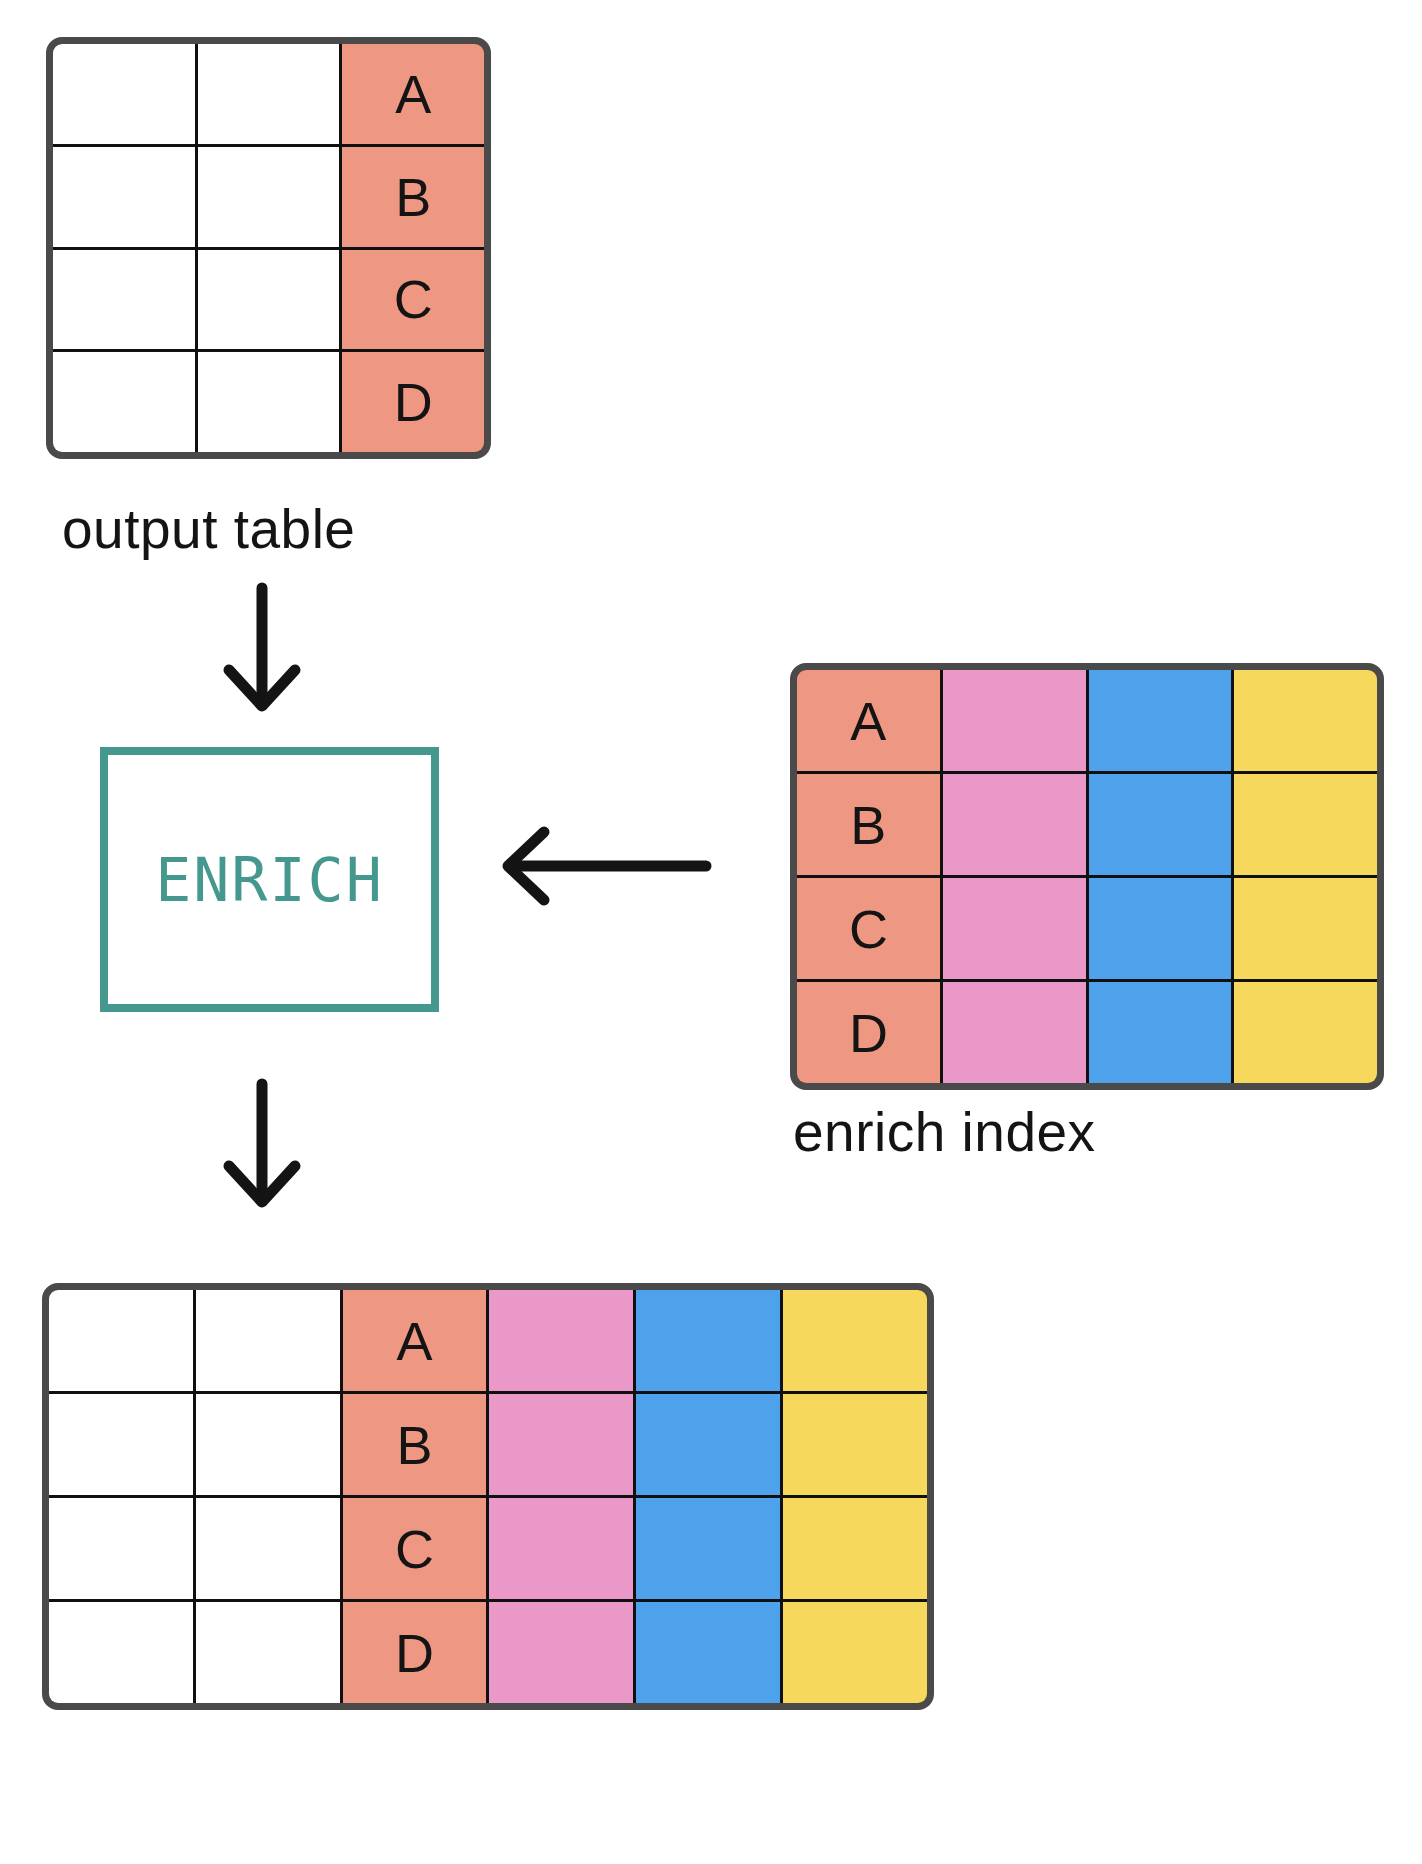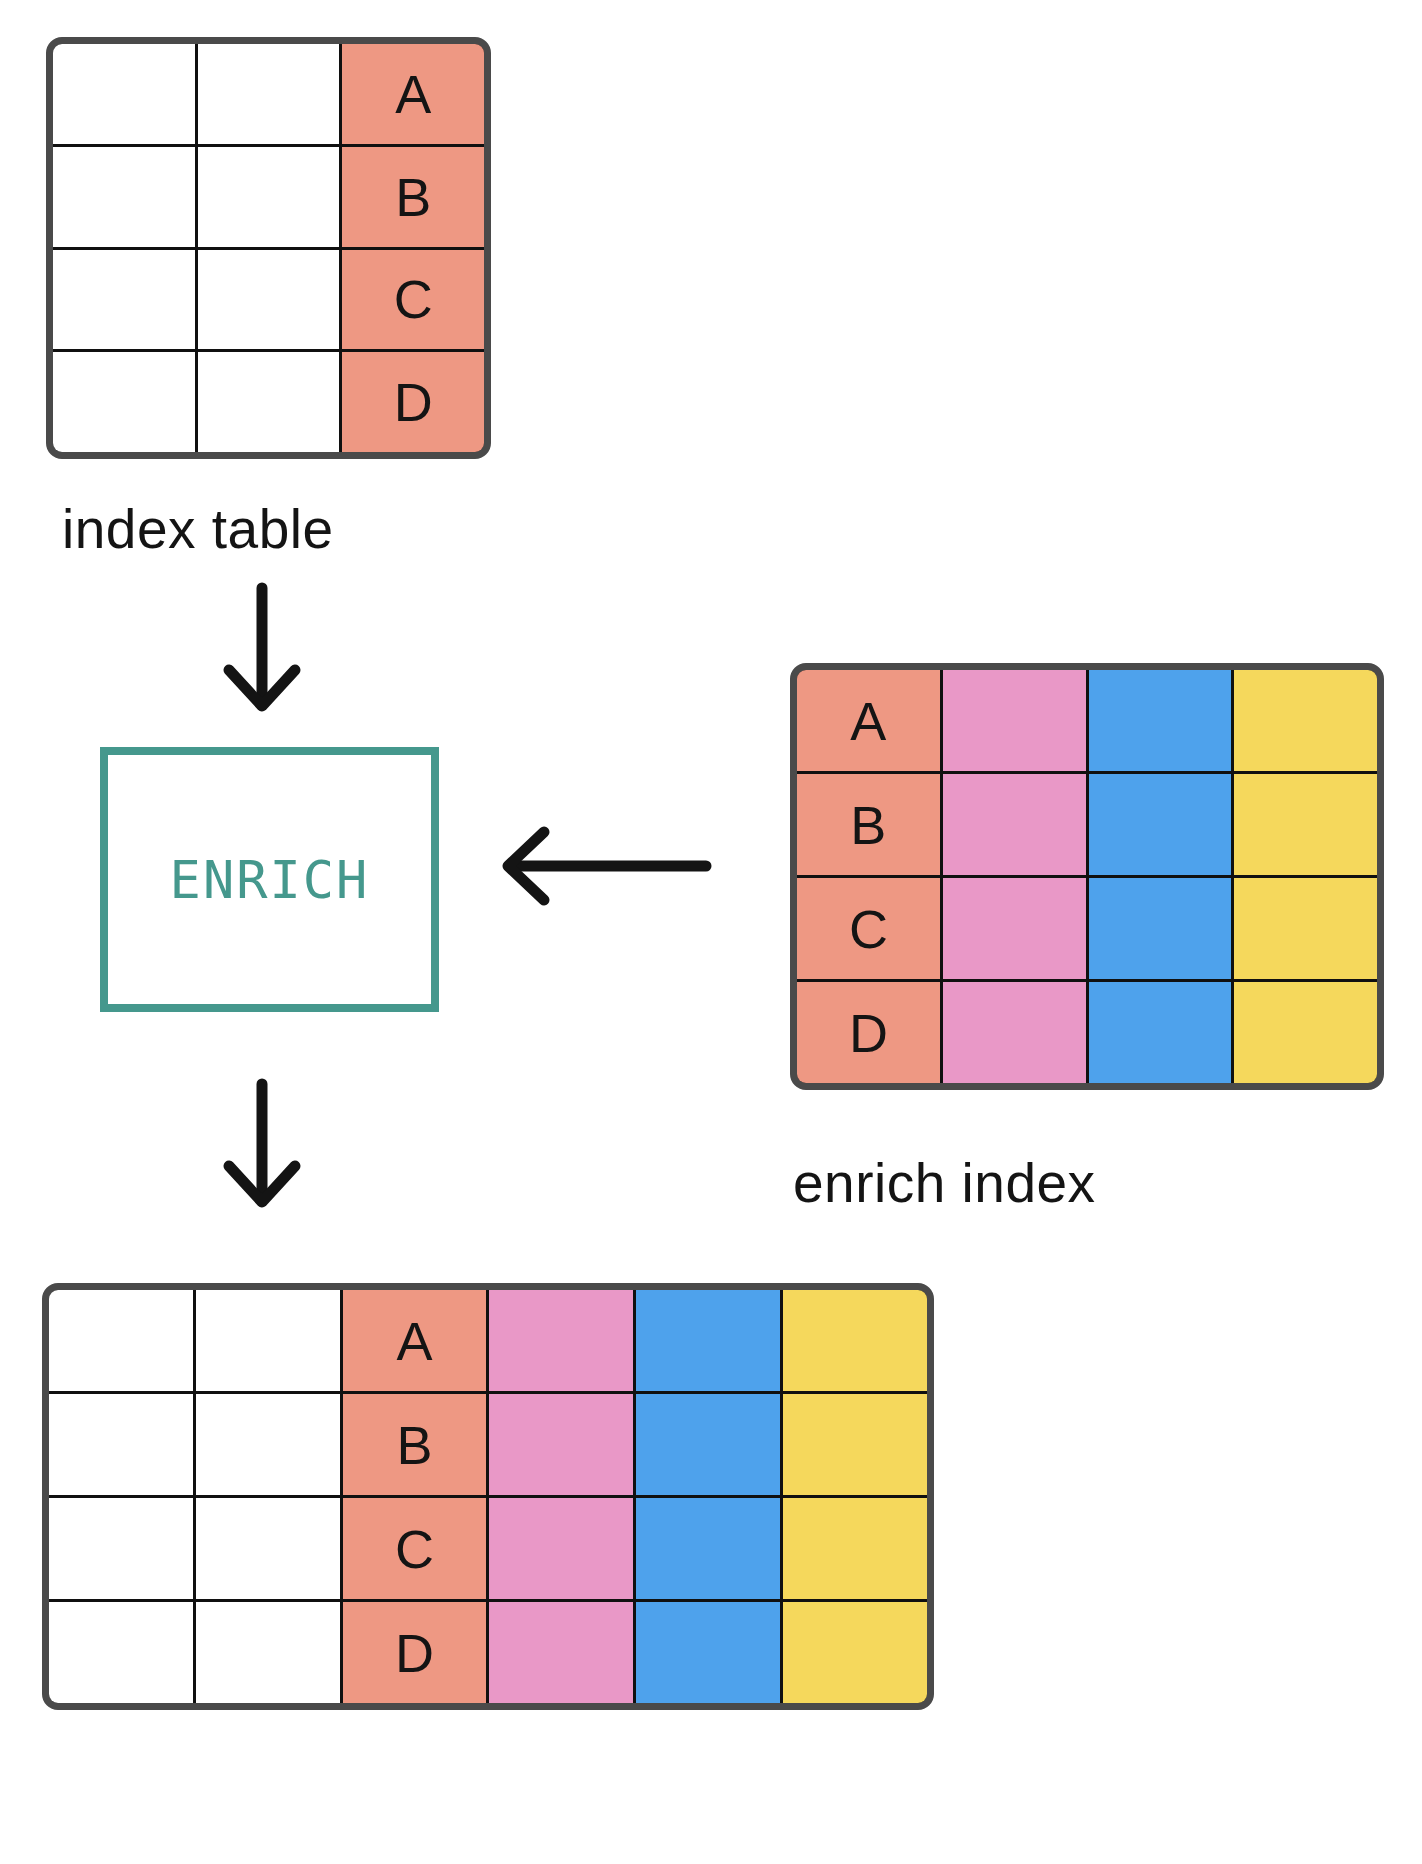--- a/index.html
+++ b/index.html
@@ -43,41 +43,41 @@
 
   .dlabel {
     position: absolute;
     font-size: 55px;
     line-height: 1.15;
     letter-spacing: 0.5px;
     color: var(--ink);
     white-space: nowrap;
   }
   #input-label  { left: 62px;  top: 498px;  }
-  #index-label  { left: 793px; top: 1152px; }
+  #index-label  { left: 793px; top: 1101px; }
   #output-label { left: 62px;  top: 1747px; }
 
   .enrich-box {
     position: absolute;
     left: 100px;
     top: 747px;
     width: 339px;
     height: 265px;
     box-sizing: border-box;
     border: 8px solid var(--teal);
     background: #ffffff;
     display: flex;
     flex-direction: column;
     align-items: center;
     justify-content: center;
     gap: 16px;
   }
   .enrich-name {
     font-family: "DejaVu Sans Mono", monospace;
-    font-size: 52px;
+    font-size: 60px;
     line-height: 1;
     letter-spacing: 2px;
     color: var(--teal);
   }
   .enrich-word {
     font-family: "Liberation Sans", sans-serif;
     font-size: 57px;
     line-height: 1;
     color: var(--teal);
   }
@@ -110,21 +110,21 @@
       <div class="cell" style="background: rgb(238, 152, 131);">
         <span>C</span>
       </div>
       <div class="cell" style="background: rgb(255, 255, 255);"></div>
       <div class="cell" style="background: rgb(255, 255, 255);"></div>
       <div class="cell" style="background: rgb(238, 152, 131);">
         <span>D</span>
       </div>
     </div>
 
-  <div id="input-label" class="dlabel">index table</div>
+  <div id="input-label" class="dlabel">output table</div>
 
   <svg id="arrow-1" class="arrow" width="94" height="136" viewBox="0 0 94 136">
     <line x1="47" y1="6" x2="47" y2="122" stroke="currentColor" stroke-width="11" stroke-linecap="round"></line>
     <polyline points="14,88 47,124 80,88" fill="none" stroke="currentColor" stroke-width="11" stroke-linecap="round" stroke-linejoin="round"></polyline>
   </svg>
 
   <div class="enrich-box">
     <div class="enrich-name">ENRICH</div>
   </div>
 

